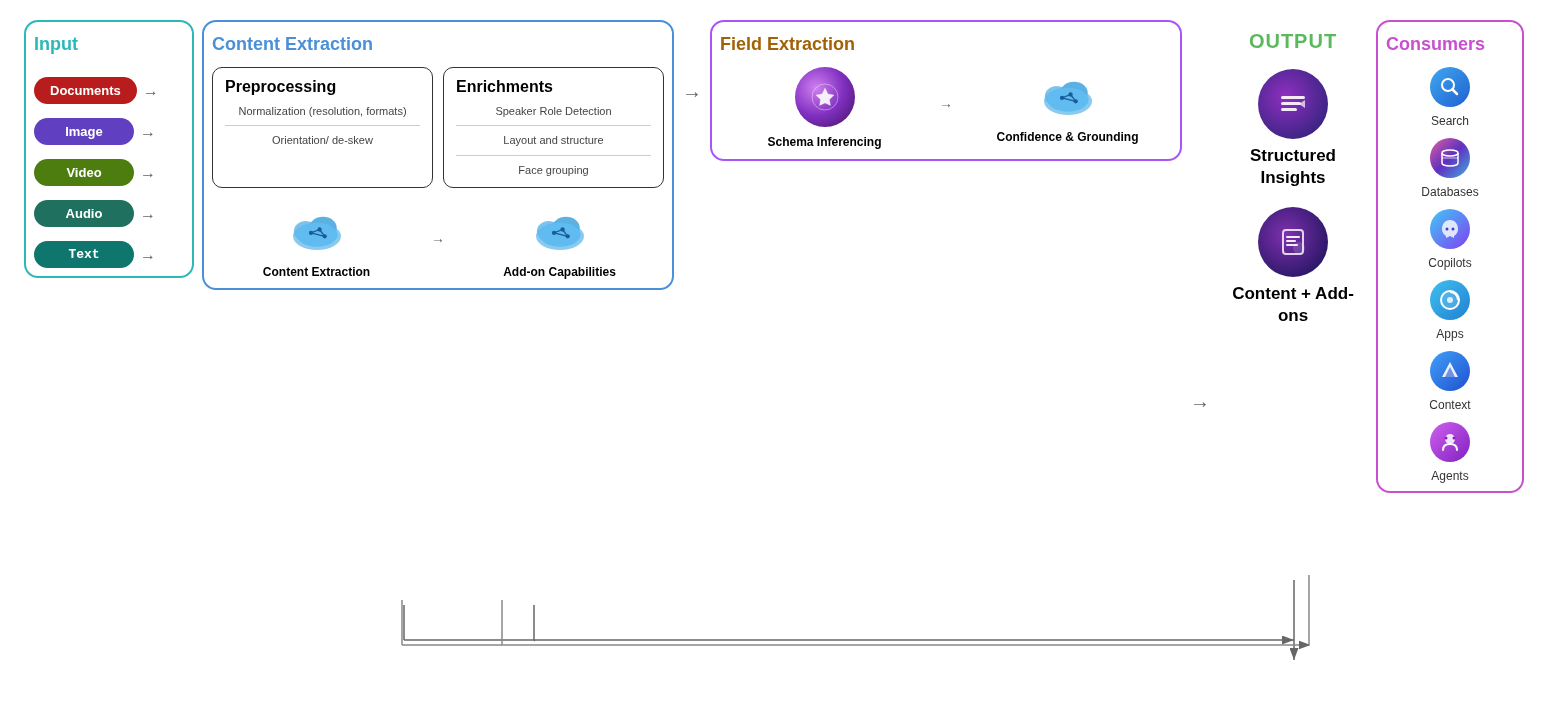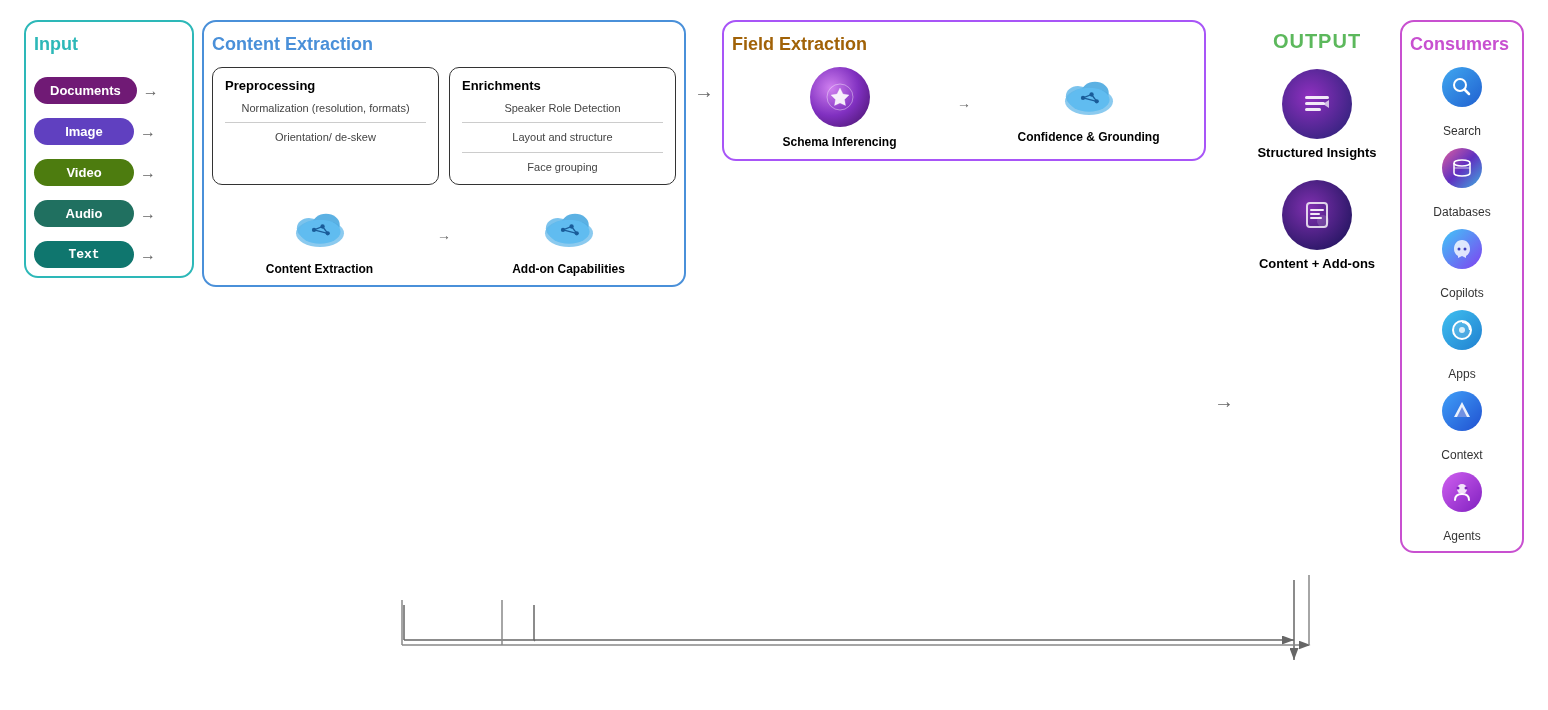--- a/index.html
+++ b/index.html
@@ -47,21 +47,21 @@
 
     .section-field-extraction {
       border-color: #a855f7;
       flex: 1;
       min-width: 340px;
     }
     .section-field-extraction .section-title { color: #a16207; }
 
     .section-consumers {
       border-color: #c850d0;
-      width: 124px;
+      width: 148px;
       flex-shrink: 0;
     }
     .section-consumers .section-title { color: #c850d0; }
 
     
     .input-items {
       display: flex;
       flex-direction: column;
       gap: 14px;
       width: 100%;
@@ -76,21 +76,21 @@
     }
     .input-badge {
       border-radius: 20px;
       padding: 6px 16px;
       color: white;
       font-size: 13px;
       font-weight: 600;
       min-width: 100px;
       text-align: center;
     }
-    .badge-documents { background: #701a75; }
+    .badge-documents { background: #b91c1c; }
     .badge-image { background: #6040c0; }
     .badge-video { background: #4d7c0f; }
     .badge-audio { background: #207060; }
     .badge-text { background: #0f766e; font-family: Liberation Mono, monospace; }
 
     .arrow-right {
       display: inline-block;
       font-size: 16px;
       color: #666;
     }
@@ -102,21 +102,21 @@
       width: 100%;
       margin-bottom: 14px;
     }
     .process-box {
       border: 1.5px solid #333;
       border-radius: 10px;
       padding: 10px 12px;
       flex: 1;
     }
     .process-box-title {
-      font-size: 13px;
+      font-size: 16px;
       font-weight: 700;
       margin-bottom: 8px;
     }
     .process-box-item {
       font-size: 11px;
       color: #444;
       text-align: center;
       line-height: 1.3;
     }
     .process-divider {
@@ -195,39 +195,39 @@
       align-items: center;
       justify-content: center;
     }
     .output-circle-structured {
       background: radial-gradient(circle at 40% 40%, #9030c0, #202070);
     }
     .output-circle-content {
       background: radial-gradient(circle at 40% 40%, #8030b0, #101050);
     }
     .output-label {
-      font-size: 13px;
+      font-size: 17px;
       font-weight: 700;
       text-align: center;
       line-height: 1.3;
     }
 
     
     .consumer-items {
       display: flex;
       flex-direction: column;
       gap: 10px;
       align-items: center;
       width: 100%;
     }
     .consumer-item {
       display: flex;
       flex-direction: column;
       align-items: center;
-      gap: 17px;
+      gap: 7px;
     }
     .consumer-icon-circle {
       width: 40px;
       height: 40px;
       border-radius: 50%;
       display: flex;
       align-items: center;
       justify-content: center;
       font-size: 20px;
     }

